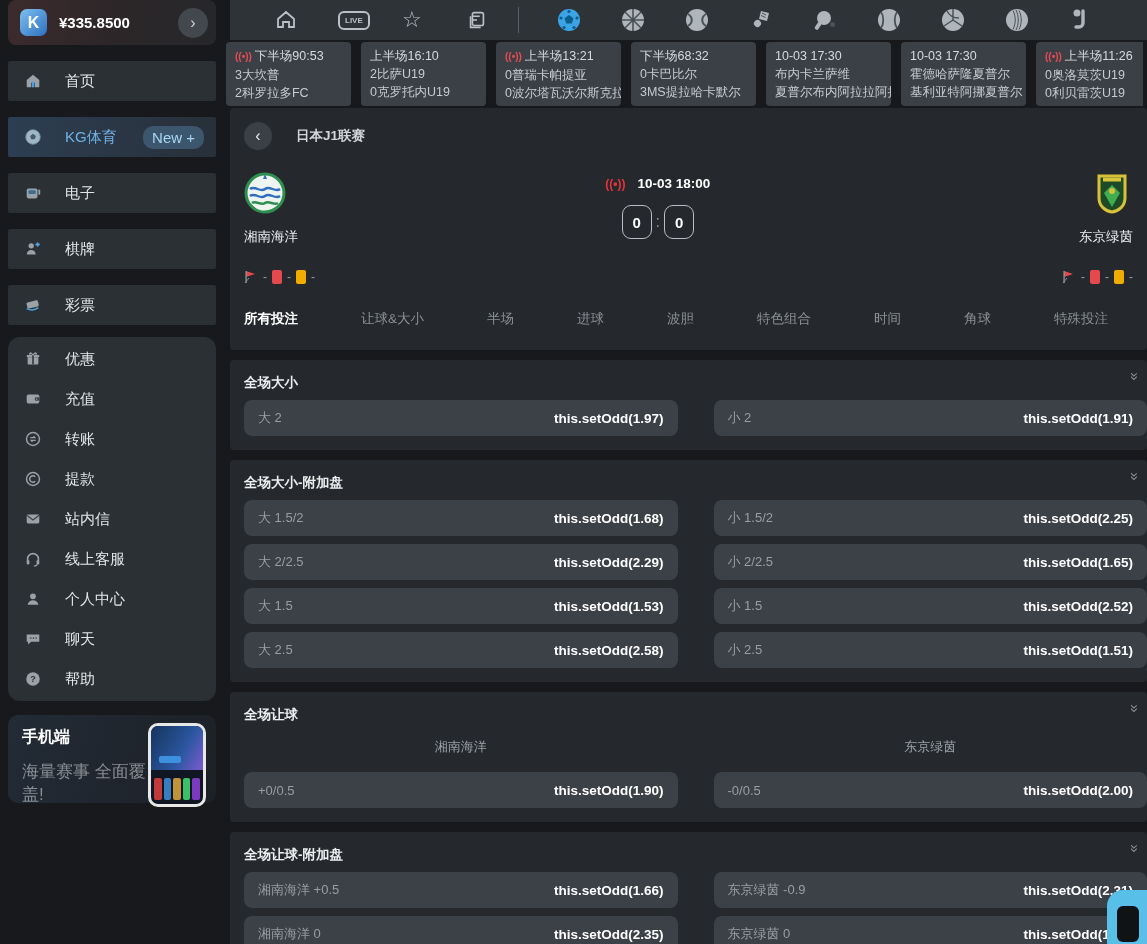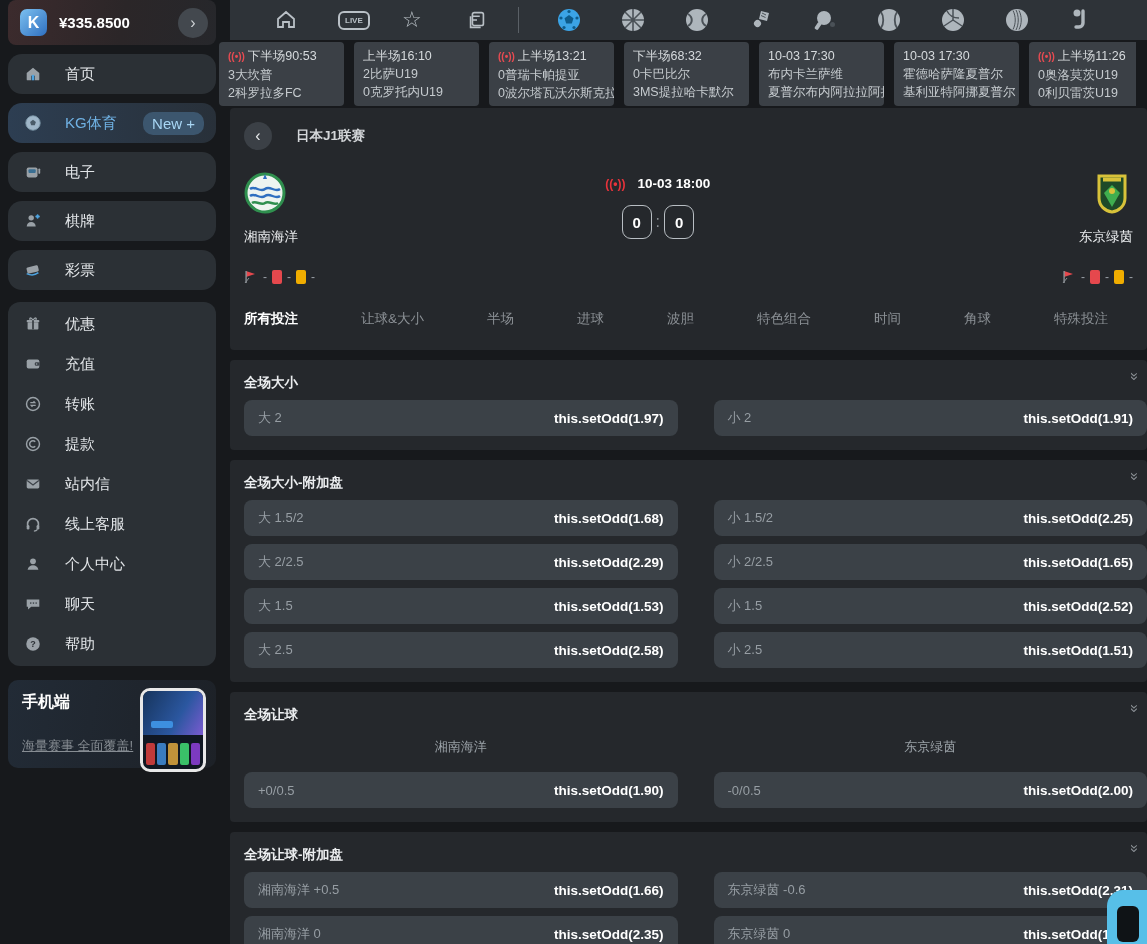--- a/index.html
+++ b/index.html
@@ -8,50 +8,50 @@
 
   
   .sidebar { position:absolute; left:8px; top:0; width:208px; }
   .wallet { height:45px; border-radius:8px; background:linear-gradient(100deg,#3c2b2d 0%,#2b2628 55%,#26272b 100%);
             display:flex; align-items:center; padding:0 8px 0 12px; }
   .klogo { width:27px; height:27px; border-radius:7px; background:linear-gradient(135deg,#7cc0f0,#2f6fc0);
            display:flex; align-items:center; justify-content:center; color:#fff; font-weight:bold; font-size:16px; }
   .wallet-balance { flex:1; margin-left:12px; font-size:15px; font-weight:bold; color:#fff; }
   .wallet-arrow { width:30px; height:30px; border-radius:50%; background:#43484e; color:#cfd3d6;
                   display:flex; align-items:center; justify-content:center; font-size:16px; cursor:pointer; }
-  .nav-item { height:40px; margin-top:9px; border-radius:14px; background:#2b3035; display:flex; align-items:center;
+  .nav-item { height:40px; margin-top:16px; border-radius:2px; background:#2b3035; display:flex; align-items:center;
               padding:0 12px 0 15px; cursor:pointer; }
   .nav-item .icn { width:20px; height:20px; display:flex; align-items:center; justify-content:center; }
   .nav-label { margin-left:22px; font-size:15px; color:#e2e5e8; }
   .nav-item.active { background:linear-gradient(90deg,#2d3e52 0%,#283039 100%);text-align:center; }
   .nav-item.active .nav-label { color:#6fb1e3; }
   .badge-new { margin-left:auto; background:#3c566e; color:#a8d6f4; font-size:15px; padding:3px 9px; border-radius:10px; }
   .nav-group { margin-top:12px; border-radius:12px; background:#2b3035; padding:2px 0; }
   .nav-group .nav-item { background:transparent; margin-top:0; border-radius:0; }
   .promo { margin-top:14px; height:88px; border-radius:10px; background:linear-gradient(100deg,#222b36,#1d2127);
            padding:12px 10px 10px 14px; display:flex; cursor:pointer; }
   .promo-title { font-size:16px; font-weight:bold; color:#fff; }
-  .promo-sub { font-size:13px; color:#878d93; margin-top:24px;text-decoration:underline; }
+  .promo-sub { font-size:17px; color:#878d93; margin-top:12px; }
   .phone { width:66px; height:84px; margin-left:auto; margin-top:-4px; border:3px solid #e8e8e8; border-radius:10px;
            background:#101722; overflow:hidden; position:relative; }
   .phone .scr-top { height:44px; background:linear-gradient(120deg,#16345c,#2b57a0 60%,#7a5bd0); }
   .phone .scr-btn { position:absolute; left:8px; top:30px; width:22px; height:7px; border-radius:2px; background:#3d8fe0; }
   .phone .scr-grid { position:absolute; bottom:4px; left:3px; right:3px; height:22px; display:flex; gap:2px; }
   .phone .scr-grid i { flex:1; border-radius:2px; }
 
   
   .topbar { position:absolute; left:230px; top:0; width:917px; height:40px; background:#2e3338;
             display:flex; align-items:center; gap:26px; padding-left:32px; }
   .tb-ic { width:26px; height:26px; display:flex; align-items:center; justify-content:flex-start; cursor:pointer; color:#b9c0c6;margin-left:12px; }
   .live-pill { border:2px solid #b9c0c6; border-radius:6px; font-size:8px; font-weight:bold; color:#b9c0c6; padding:3px 5px; }
   .tb-divider { width:1px; height:26px; background:#5a6066; }
   .star-glyph { font-size:22px; line-height:1; }
 
   
-  .ticker { position:absolute; left:219px; top:42px; width:917px; height:64px; display:flex; gap:10px; overflow:hidden; }
+  .ticker { position:absolute; left:226px; top:42px; width:917px; height:64px; display:flex; gap:10px; overflow:hidden; }
   .tk-card { flex:0 0 125px; background:#3b4046; border-radius:4px; padding:5px 9px; font-size:12.5px; line-height:18px;
              color:#c6cbcf; cursor:pointer; white-space:nowrap; overflow:hidden; }
   .tk-time { color:#d6dadd; }
   .tk-live { color:#e84b52; font-weight:bold; font-size:10px; margin-right:3px; }
 
   
   .main { position:absolute; left:230px; top:108px; width:917px; height:836px; }
   .block { background:#25282c; border-radius:4px; }
   .panel-head { padding:10px 14px 0 14px; margin-bottom:10px; }
   .league-row { display:flex; align-items:center; height:36px; }
@@ -549,21 +549,21 @@
 
   <div class="market">
     <span class="chev-dbl">»</span>
     <div class="market-title">全场让球-附加盘</div>
     <div class="mrows">
       <div class="odd-row">
           <span class="odd-label">湘南海洋 +0.5</span>
           <span class="odd-val">this.setOdd(1.66)</span>
         </div>
       <div class="odd-row">
-          <span class="odd-label">东京绿茵 -0.6</span>
+          <span class="odd-label">东京绿茵 -0.9</span>
           <span class="odd-val">this.setOdd(2.31)</span>
         </div>
       <div class="odd-row">
           <span class="odd-label">湘南海洋 0</span>
           <span class="odd-val">this.setOdd(2.35)</span>
         </div>
       <div class="odd-row">
           <span class="odd-label">东京绿茵 0</span>
           <span class="odd-val">this.setOdd(1.64)</span>
         </div>

